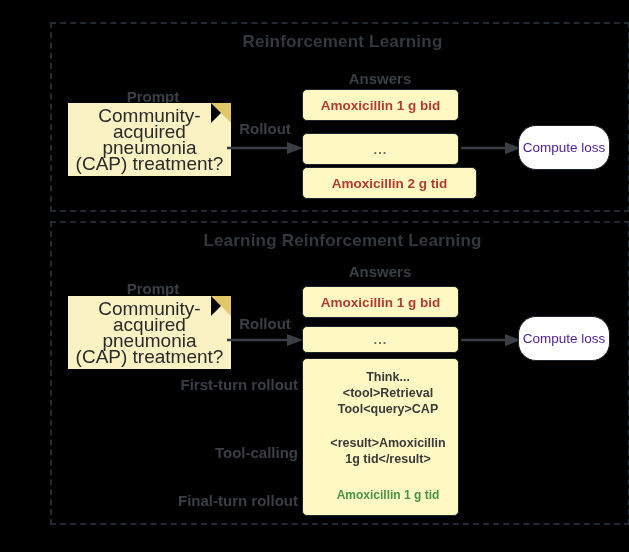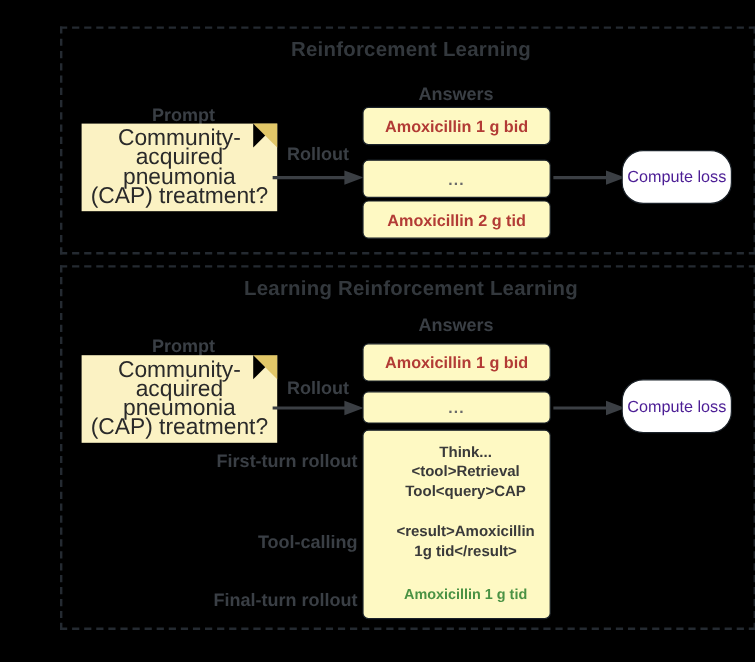--- a/index.html
+++ b/index.html
@@ -109,21 +109,21 @@
     text-align: center;
     font-size: 13.5px;
     color: #b23b35;
     white-space: nowrap;
     font-weight: bold;
   }
   .abox.dots { color: #6a6a6a; font-size: 13px; letter-spacing: 1px; }
 
   #abox-rl-1 { left: 274px; top: 89px;  width: 157px; height: 32px; }
   #abox-rl-2 { left: 274px; top: 133px; width: 157px; height: 32px; }
-  #abox-rl-3 { left: 274px; top: 167px; width: 157px; height: 32px; }
+  #abox-rl-3 { left: 274px; top: 167px; width: 175px; height: 32px; }
 
   #abox-ag-1 { left: 274px; top: 286px; width: 157px; height: 32px; }
   #abox-ag-2 { left: 274px; top: 326px; width: 157px; height: 27px; }
 
   
   #abox-ag-3 {
     left: 274px; top: 358px; width: 157px; height: 158px;
     display: block;
     padding: 8px 5px 6px 20px;
     color: #3a3a3a;

